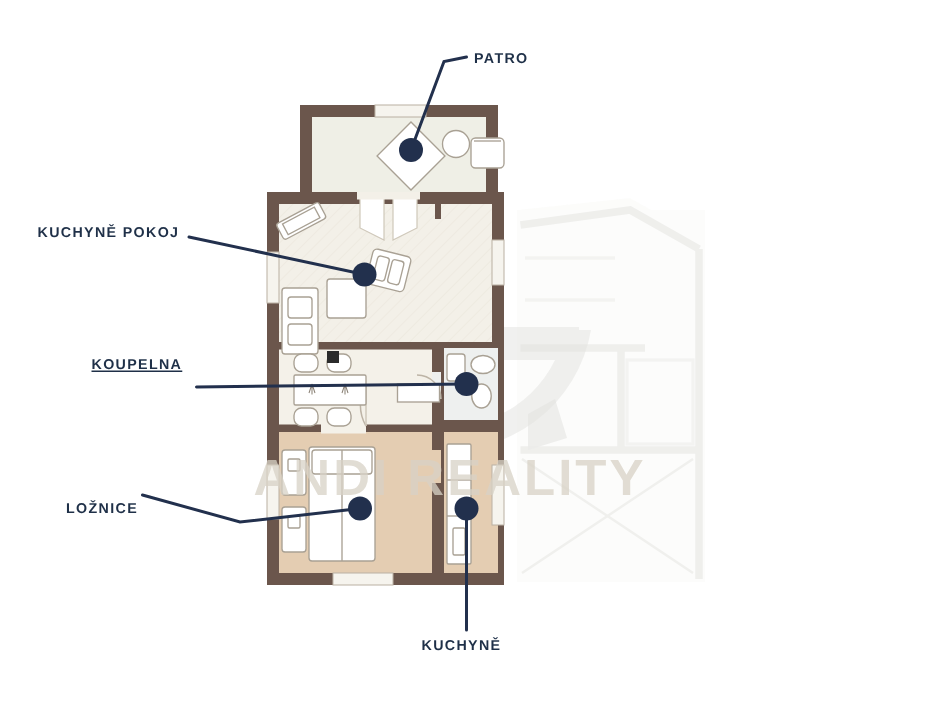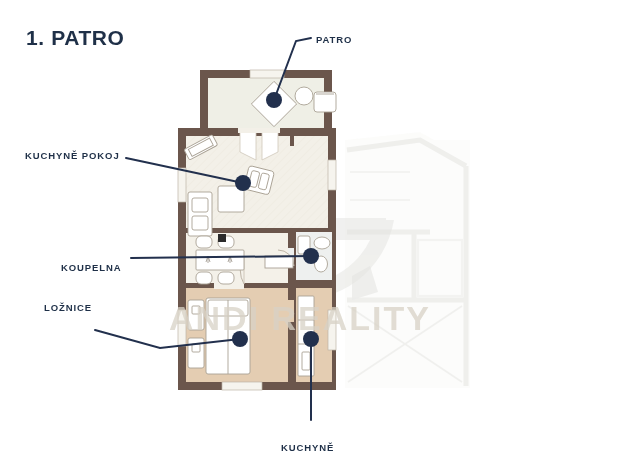--- a/index.html
+++ b/index.html
@@ -25,23 +25,23 @@
     position:absolute;
     font-size:9.5px;
     font-weight:bold;
     letter-spacing:0.9px;
     color:#1f3048;
     white-space:nowrap;
     font-family:"Liberation Sans", sans-serif;
   }
   .lbl-terasa{left:316px;top:34px;}
   .lbl-obyvaci{left:25px;top:150px;}
-  .lbl-koupelna{left:61px;top:262px;}
-  .lbl-loznice{left:44px;top:302px;}
-  .lbl-kuchyne{left:281px;top:442px;}
+  .lbl-koupelna{left:61px;top:238px;text-decoration:underline;}
+  .lbl-loznice{left:44px;top:334px;}
+  .lbl-kuchyne{left:281px;top:425px;}
 </style>
 </head>
 <body>
 
 <div id="stage">
 
   <svg id="plan-svg" width="624" height="468" viewBox="0 0 624 468">
 
     <defs>
       <pattern id="hatch" width="6" height="6" patternUnits="userSpaceOnUse" patternTransform="rotate(45)">
@@ -219,21 +219,20 @@
       <circle cx="243" cy="183" r="8"></circle>
       <circle cx="311" cy="256" r="8"></circle>
       <circle cx="240" cy="339" r="8"></circle>
       <circle cx="311" cy="339" r="8"></circle>
     </g>
 
     <text x="300" y="330" text-anchor="middle" font-family="Liberation Sans, sans-serif" font-size="34" font-weight="bold" letter-spacing="2" fill="#d8d2c6" opacity="0.75">ANDI REALITY</text>
 
   </svg>
 
-  <div class="page-title">1. PATRO</div>
 
   <div class="room-label lbl-terasa">PATRO</div>
   <div class="room-label lbl-obyvaci">KUCHYNĚ POKOJ</div>
   <div class="room-label lbl-koupelna">KOUPELNA</div>
   <div class="room-label lbl-loznice">LOŽNICE</div>
   <div class="room-label lbl-kuchyne">KUCHYNĚ</div>
 
 </div>
 
 </body></html>

